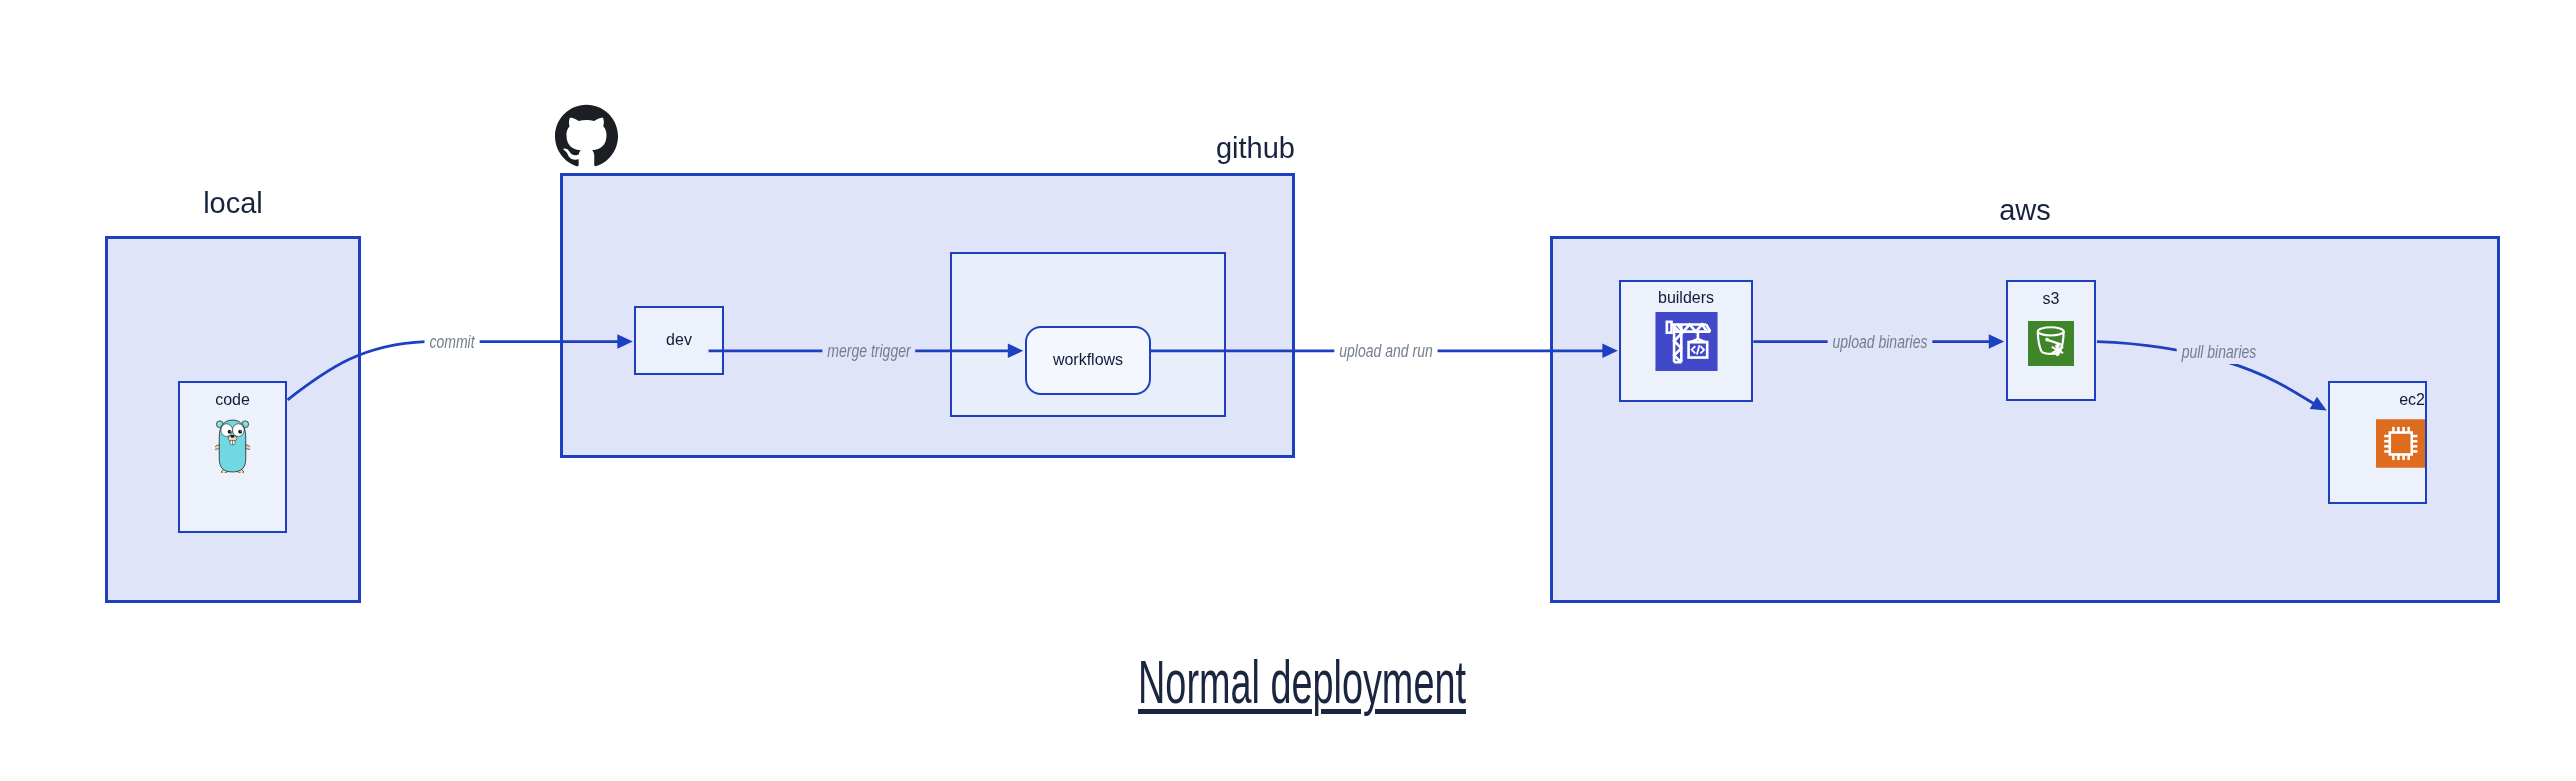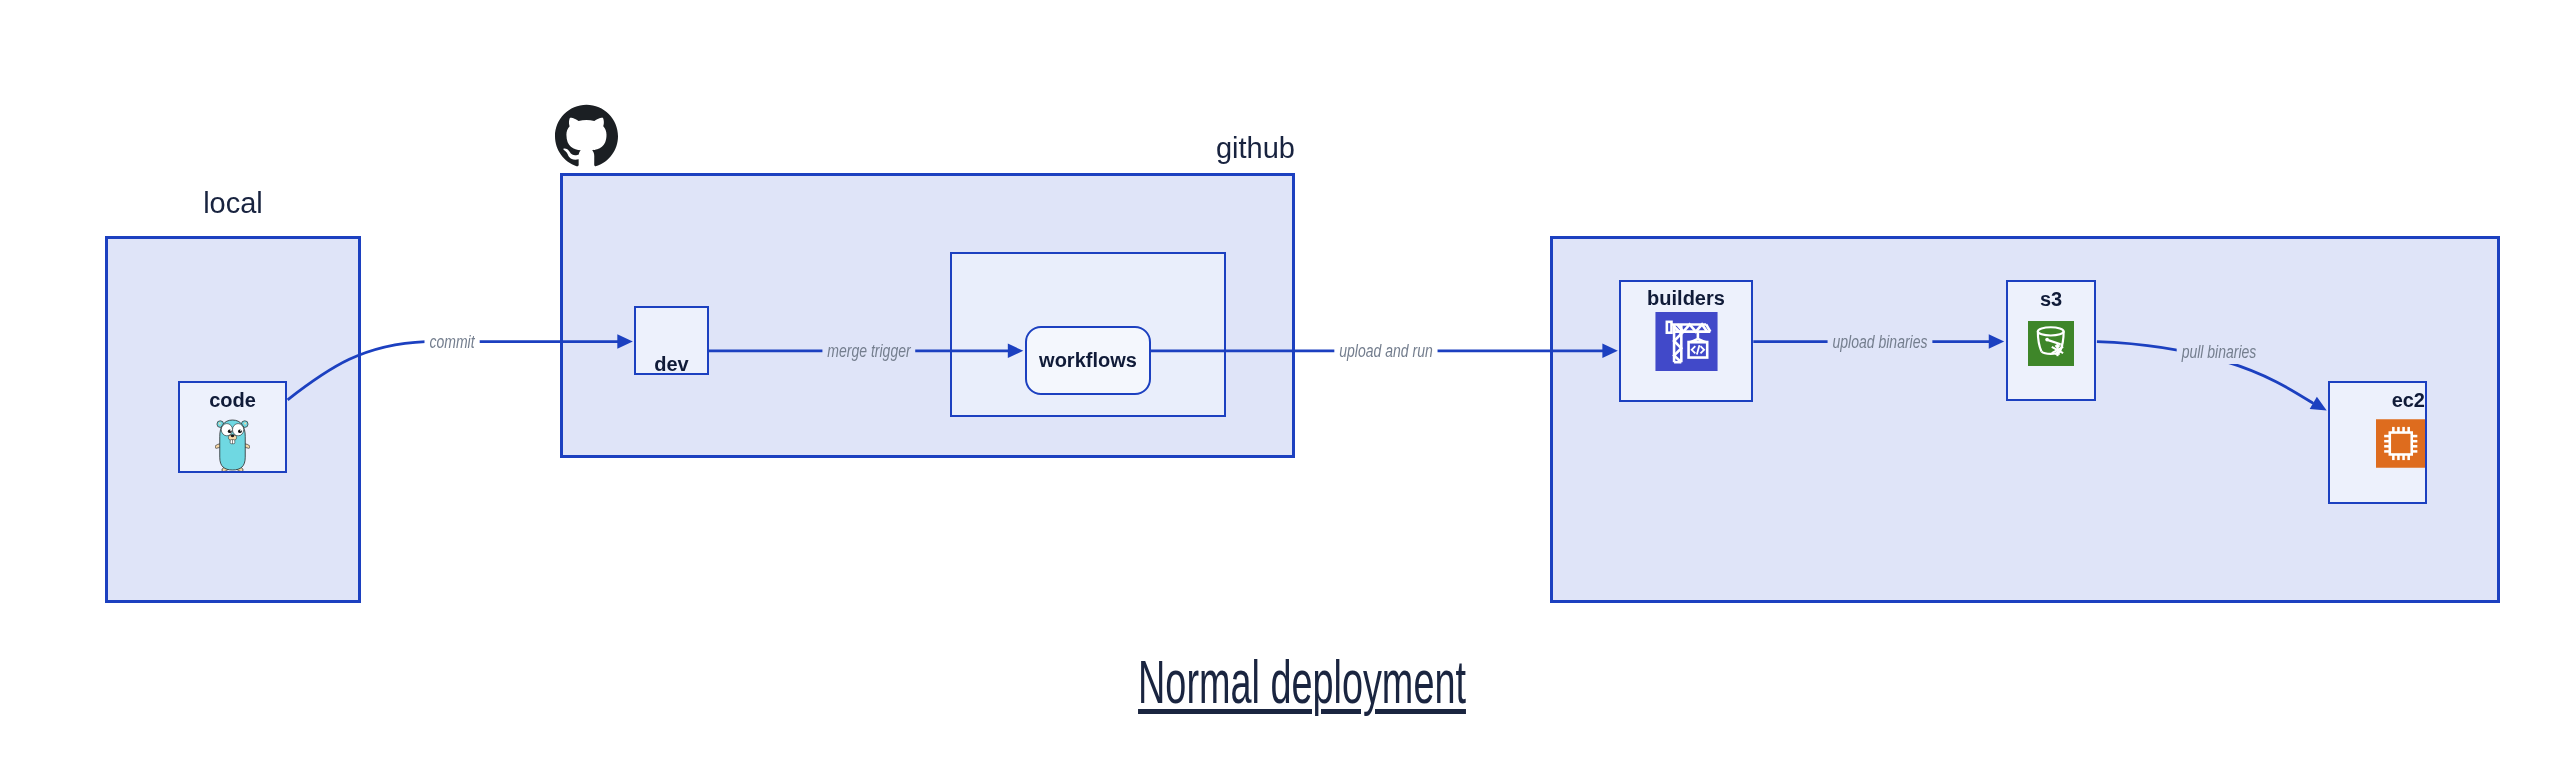--- a/index.html
+++ b/index.html
@@ -16,21 +16,21 @@
     position:absolute; font-size:29px; font-weight:500; color:#18233f;
     line-height:33px; white-space:nowrap;
   }
   .node {
     position:absolute; background:#edf1fc; border:2.6px solid #1c40c0;
     display:flex; flex-direction:column; align-items:center;
   }
   .node.centered { justify-content:center; }
   .node.workflows { background:#f4f7fd; }
   .node-label {
-    font-weight:bold; font-size:20px; color:#101b38; line-height:18.5px;
+    font-weight:normal; font-size:16px; color:#101b38; line-height:18.5px;
     white-space:nowrap;
   }
   #edge-svg { position:absolute; left:0; top:0; z-index:5; pointer-events:none; }
   .edge-path { fill:none; stroke:#1c40c0; stroke-width:5.5px; }
   .edge-head { fill:#1c40c0; stroke:none; }
   .edge-label {
     position:absolute; z-index:6; white-space:nowrap;
     font-size:17.5px; font-style:italic; color:#747e8e;
     padding:1.5px 6.2px; transform:translate(-50%,-50%) scaleX(0.8);
   }
@@ -45,31 +45,32 @@
   .icon-block { display:block; }
 </style>
 </head>
 <body>
 
 <div id="canvas">
 
   <div class="group-label" style="left:1037px; top:132px; width:258px; text-align:right;">github</div>
   <div class="group-label" style="left:105px; top:187px; width:256px; text-align:center;">local</div>
   <div class="group-label" style="left:950px; top:208px; width:276px; text-align:center;">master</div>
+  <div class="group-label" style="left:1550px; top:194px; width:950px; text-align:center;">aws</div>
 
   <div class="group-box" style="left:105px; top:236px; width:256px; height:367px;"></div>
   <div class="group-box" style="left:560px; top:173px; width:735px; height:285px;"></div>
   <div class="group-box master" style="left:950px; top:252px; width:276px; height:165px;"></div>
   <div class="group-box" style="left:1550px; top:236px; width:950px; height:367px;"></div>
 
   <svg style="position:absolute; left:555px; top:104px;" width="63" height="63" viewBox="0 0 24 24">
     <path fill="#1b1f23" d="M12 .297c-6.63 0-12 5.373-12 12 0 5.303 3.438 9.8 8.205 11.385.6.113.82-.258.82-.577 0-.285-.01-1.04-.015-2.04-3.338.724-4.042-1.61-4.042-1.61C4.422 18.07 3.633 17.7 3.633 17.7c-1.087-.744.084-.729.084-.729 1.205.084 1.838 1.236 1.838 1.236 1.07 1.835 2.809 1.305 3.495.998.108-.776.417-1.305.76-1.605-2.665-.3-5.466-1.332-5.466-5.93 0-1.31.465-2.38 1.235-3.22-.135-.303-.54-1.523.105-3.176 0 0 1.005-.322 3.3 1.23.96-.267 1.98-.399 3-.405 1.02.006 2.04.138 3 .405 2.28-1.552 3.285-1.23 3.285-1.23.645 1.653.24 2.873.12 3.176.765.84 1.23 1.91 1.23 3.22 0 4.61-2.805 5.625-5.475 5.92.42.36.81 1.096.81 2.22 0 1.606-.015 2.896-.015 3.286 0 .315.21.69.825.57C20.565 22.092 24 17.592 24 12.297c0-6.627-5.373-12-12-12"></path>
   </svg>
 
-  <div class="node" style="left:178px; top:381px; width:109px; height:92px;">
+  <div class="node" style="left:178px; top:381px; width:109px; height:152px;">
     <div class="node-label" style="margin-top:8.2px;">code</div>
     <svg class="icon-block" style="margin-top:9.3px;" width="35" height="54" viewBox="0 0 66 102">
       <circle cx="9" cy="10" r="6.5" fill="#6fd8e2" stroke="#2b2b2b" stroke-width="1.4"></circle>
       <circle cx="57" cy="10" r="6.5" fill="#6fd8e2" stroke="#2b2b2b" stroke-width="1.4"></circle>
       <circle cx="8" cy="9" r="2" fill="#f6d7a7"></circle>
       <circle cx="58" cy="9" r="2" fill="#f6d7a7"></circle>
       <ellipse cx="5" cy="53" rx="7" ry="3.4" fill="#f6d7a7" stroke="#2b2b2b" stroke-width="1.2" transform="rotate(-24 5 53)"></ellipse>
       <ellipse cx="61" cy="53" rx="7" ry="3.4" fill="#f6d7a7" stroke="#2b2b2b" stroke-width="1.2" transform="rotate(24 61 53)"></ellipse>
       <ellipse cx="19" cy="98" rx="7.5" ry="4" fill="#f6d7a7" stroke="#2b2b2b" stroke-width="1.2" transform="rotate(-28 19 98)"></ellipse>
       <ellipse cx="47" cy="98" rx="7.5" ry="4" fill="#f6d7a7" stroke="#2b2b2b" stroke-width="1.2" transform="rotate(28 47 98)"></ellipse>
@@ -80,21 +81,21 @@
       <circle cx="47.5" cy="24" r="3.6" fill="#111111"></circle>
       <circle cx="28.8" cy="22.8" r="1" fill="#ffffff"></circle>
       <circle cx="48.8" cy="22.8" r="1" fill="#ffffff"></circle>
       <ellipse cx="33" cy="36.5" rx="8" ry="5.5" fill="#f6d7a7" stroke="#2b2b2b" stroke-width="1.2"></ellipse>
       <ellipse cx="33" cy="33" rx="3.6" ry="2.6" fill="#1b1b1b"></ellipse>
       <rect x="28.5" y="40.5" width="9" height="8" rx="2" fill="#ffffff" stroke="#2b2b2b" stroke-width="1.1"></rect>
       <line x1="33" y1="40.5" x2="33" y2="48.5" stroke="#2b2b2b" stroke-width="1.1"></line>
     </svg>
   </div>
 
-  <div class="node centered" style="left:634px; top:306px; width:75px; height:69px;justify-content:flex-end;">
+  <div class="node centered" style="left:634px; top:306px; width:90px; height:69px;">
     <div class="node-label">dev</div>
   </div>
 
   <div class="node centered workflows" style="left:1025px; top:326px; width:126px; height:69px;border-radius:16px;">
     <div class="node-label">workflows</div>
   </div>
 
   <div class="node" style="left:1619px; top:280px; width:134px; height:122px;">
     <div class="node-label" style="margin-top:7.2px;">builders</div>
     <svg class="icon-block" style="margin-top:4.6px;" width="63" height="59" viewBox="0 0 120 114">

